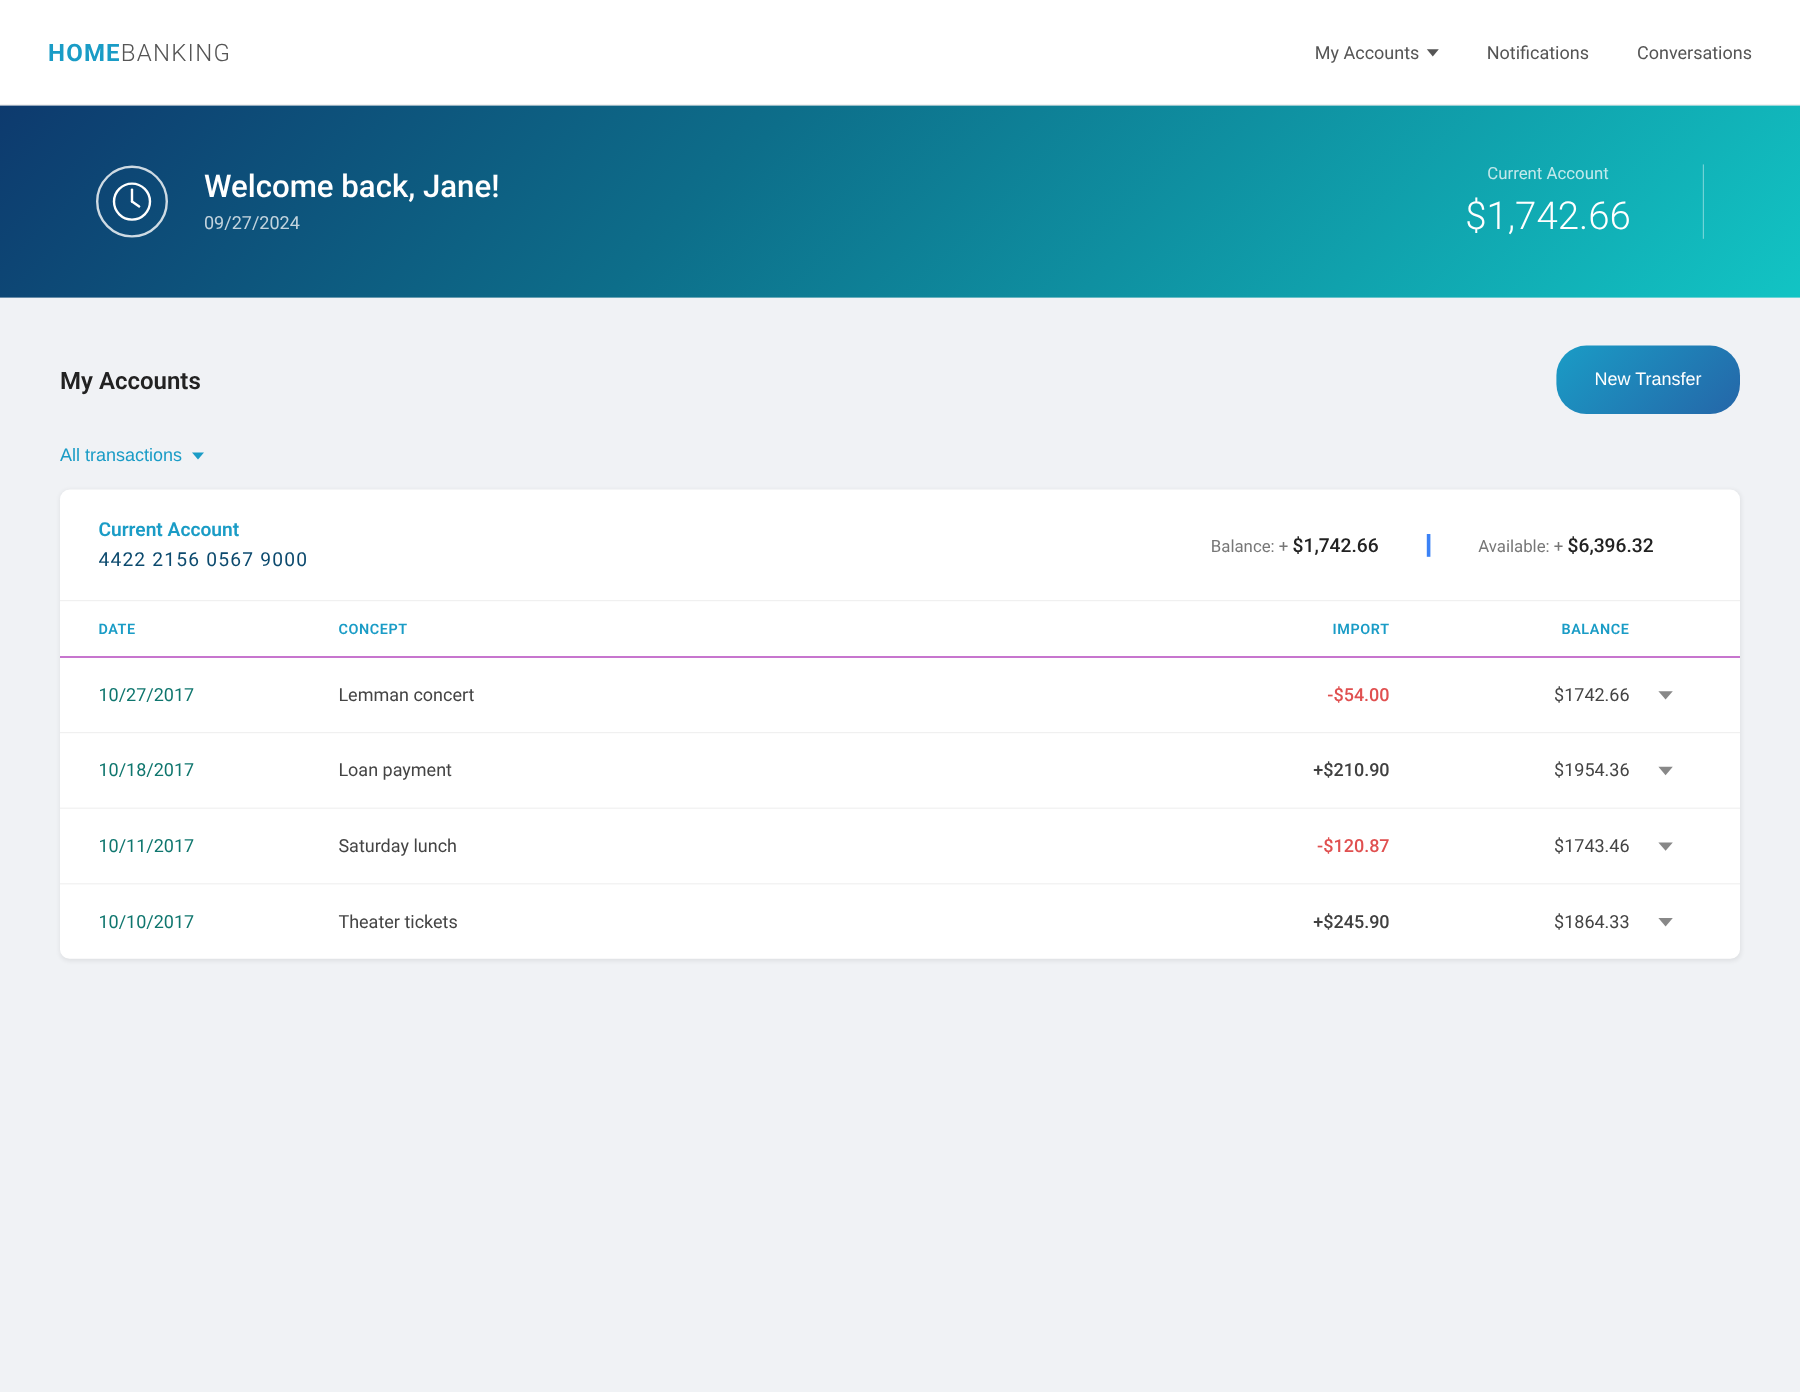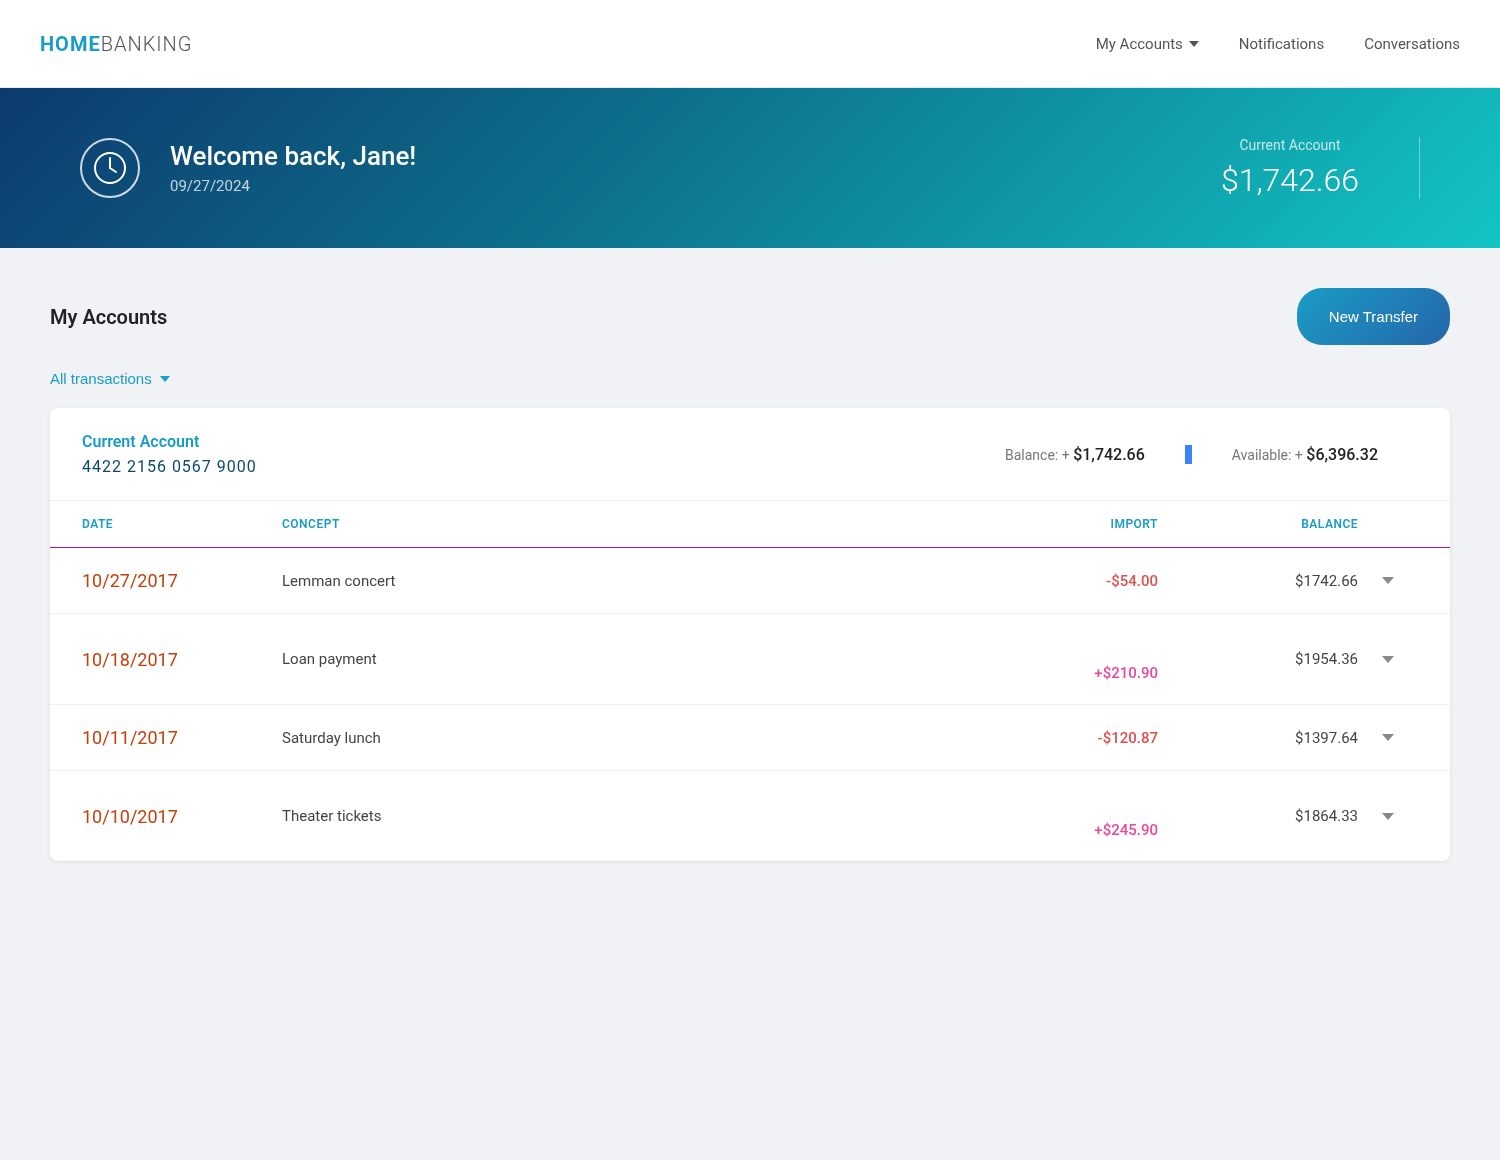--- a/index.html
+++ b/index.html
@@ -193,21 +193,21 @@
     .account-balances {
       display: flex;
       align-items: center;
       gap: 0;
     }
     .balance-item {
       padding: 0 40px;
       text-align: right;
     }
     .balance-item:first-child {
-      border-right: 7px solid #3b82f6;
+      border-right: 3px solid #3b82f6;
     }
     .balance-label {
       color: #777;
       font-size: 14px;
     }
     .balance-value {
       color: #222;
       font-size: 16px;
       font-weight: 500;
     }
@@ -234,34 +234,34 @@
       display: grid;
       grid-template-columns: 200px 1fr 200px 200px 60px;
       padding: 22px 32px;
       border-bottom: 1px solid #f0f0f0;
       align-items: center;
     }
     .transaction-row:last-child {
       border-bottom: none;
     }
     .tx-date {
-      color: #c2410c;
-      font-size: 18px;
+      color: #0f766e;
+      font-size: 15px;
     }
     .tx-concept {
       color: #444;
       font-size: 15px;
     }
     .tx-import {
       font-size: 15px;
       font-weight: 500;
       text-align: right;
     }
     .tx-import.negative { color: #e05050; }
-    .tx-import.positive { color: #ec4899; margin-top: 28px; }
+    .tx-import.positive { color: #404040; }
     .tx-balance {
       color: #444;
       font-size: 15px;
       text-align: right;
     }
     .tx-expand {
       display: flex;
       justify-content: center;
       cursor: pointer;
       color: #888;
@@ -378,21 +378,21 @@
       <div class="tx-import positive">+$210.90</div>
       <div class="tx-balance">$1954.36</div>
       <div class="tx-expand">
         <span class="expand-icon"></span>
       </div>
     </div>
           <div class="transaction-row">
       <div class="tx-date">10/11/2017</div>
       <div class="tx-concept">Saturday lunch</div>
       <div class="tx-import negative">-$120.87</div>
-      <div class="tx-balance">$1397.64</div>
+      <div class="tx-balance">$1743.46</div>
       <div class="tx-expand">
         <span class="expand-icon"></span>
       </div>
     </div>
           <div class="transaction-row">
       <div class="tx-date">10/10/2017</div>
       <div class="tx-concept">Theater tickets</div>
       <div class="tx-import positive">+$245.90</div>
       <div class="tx-balance">$1864.33</div>
       <div class="tx-expand">

